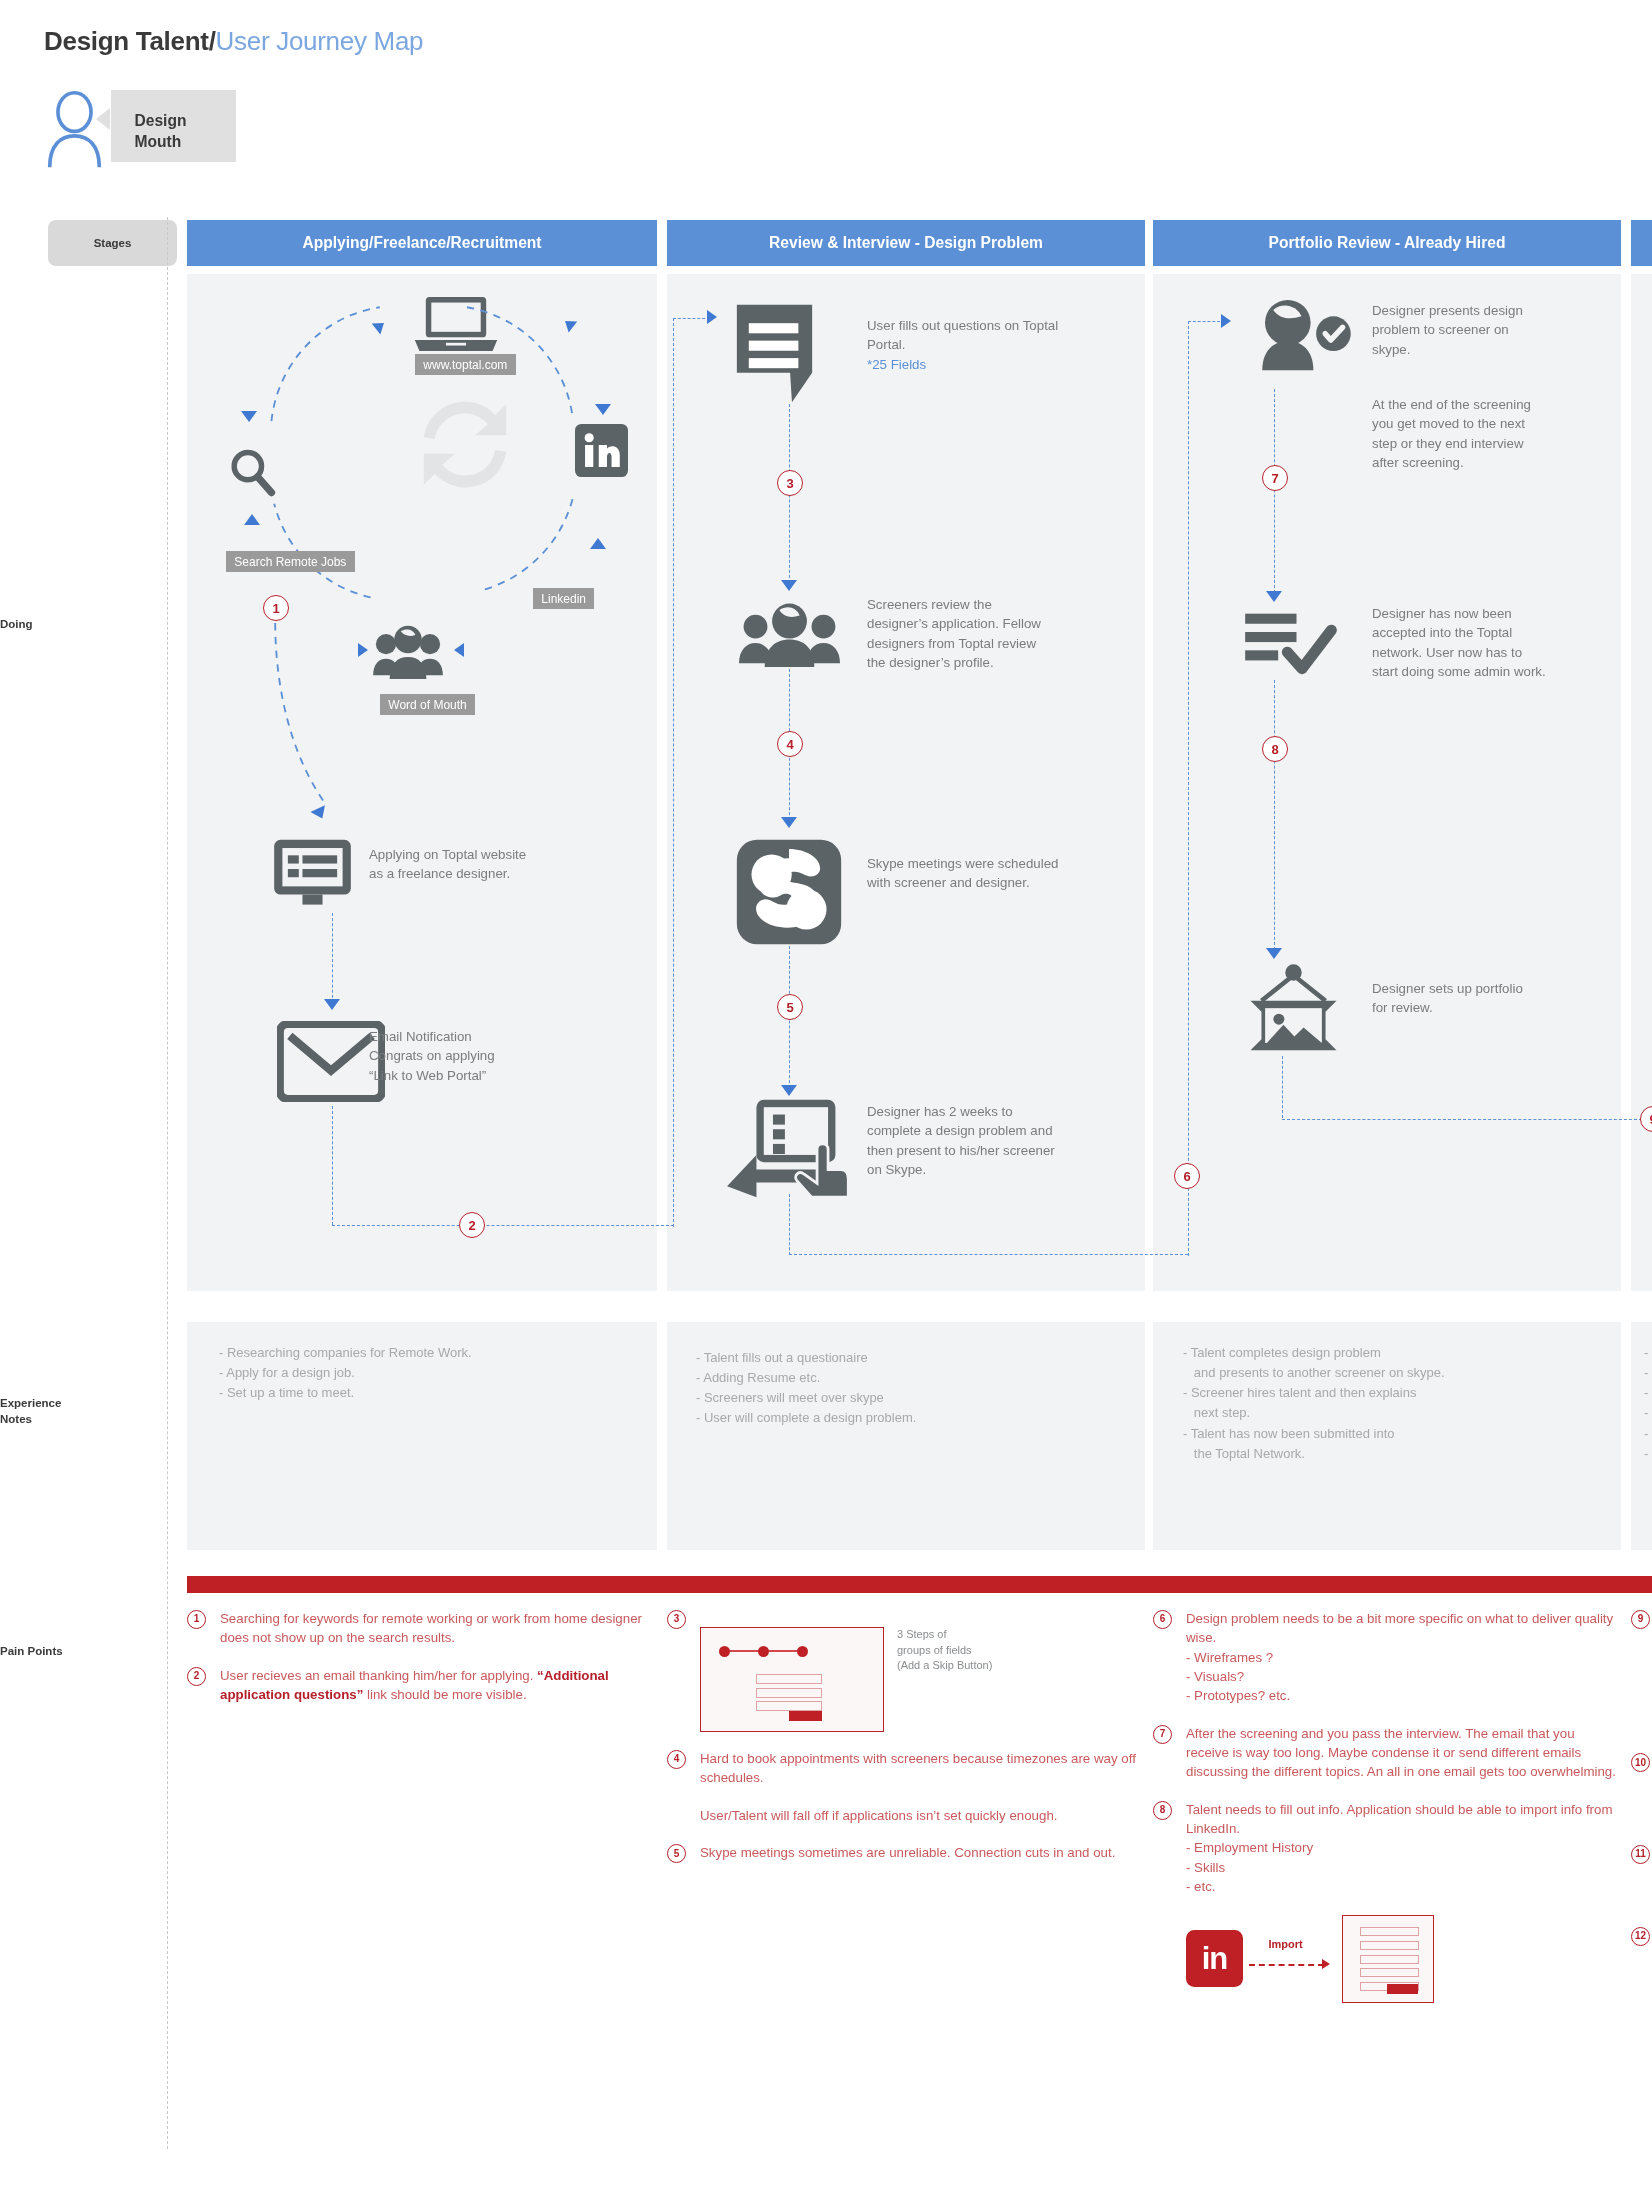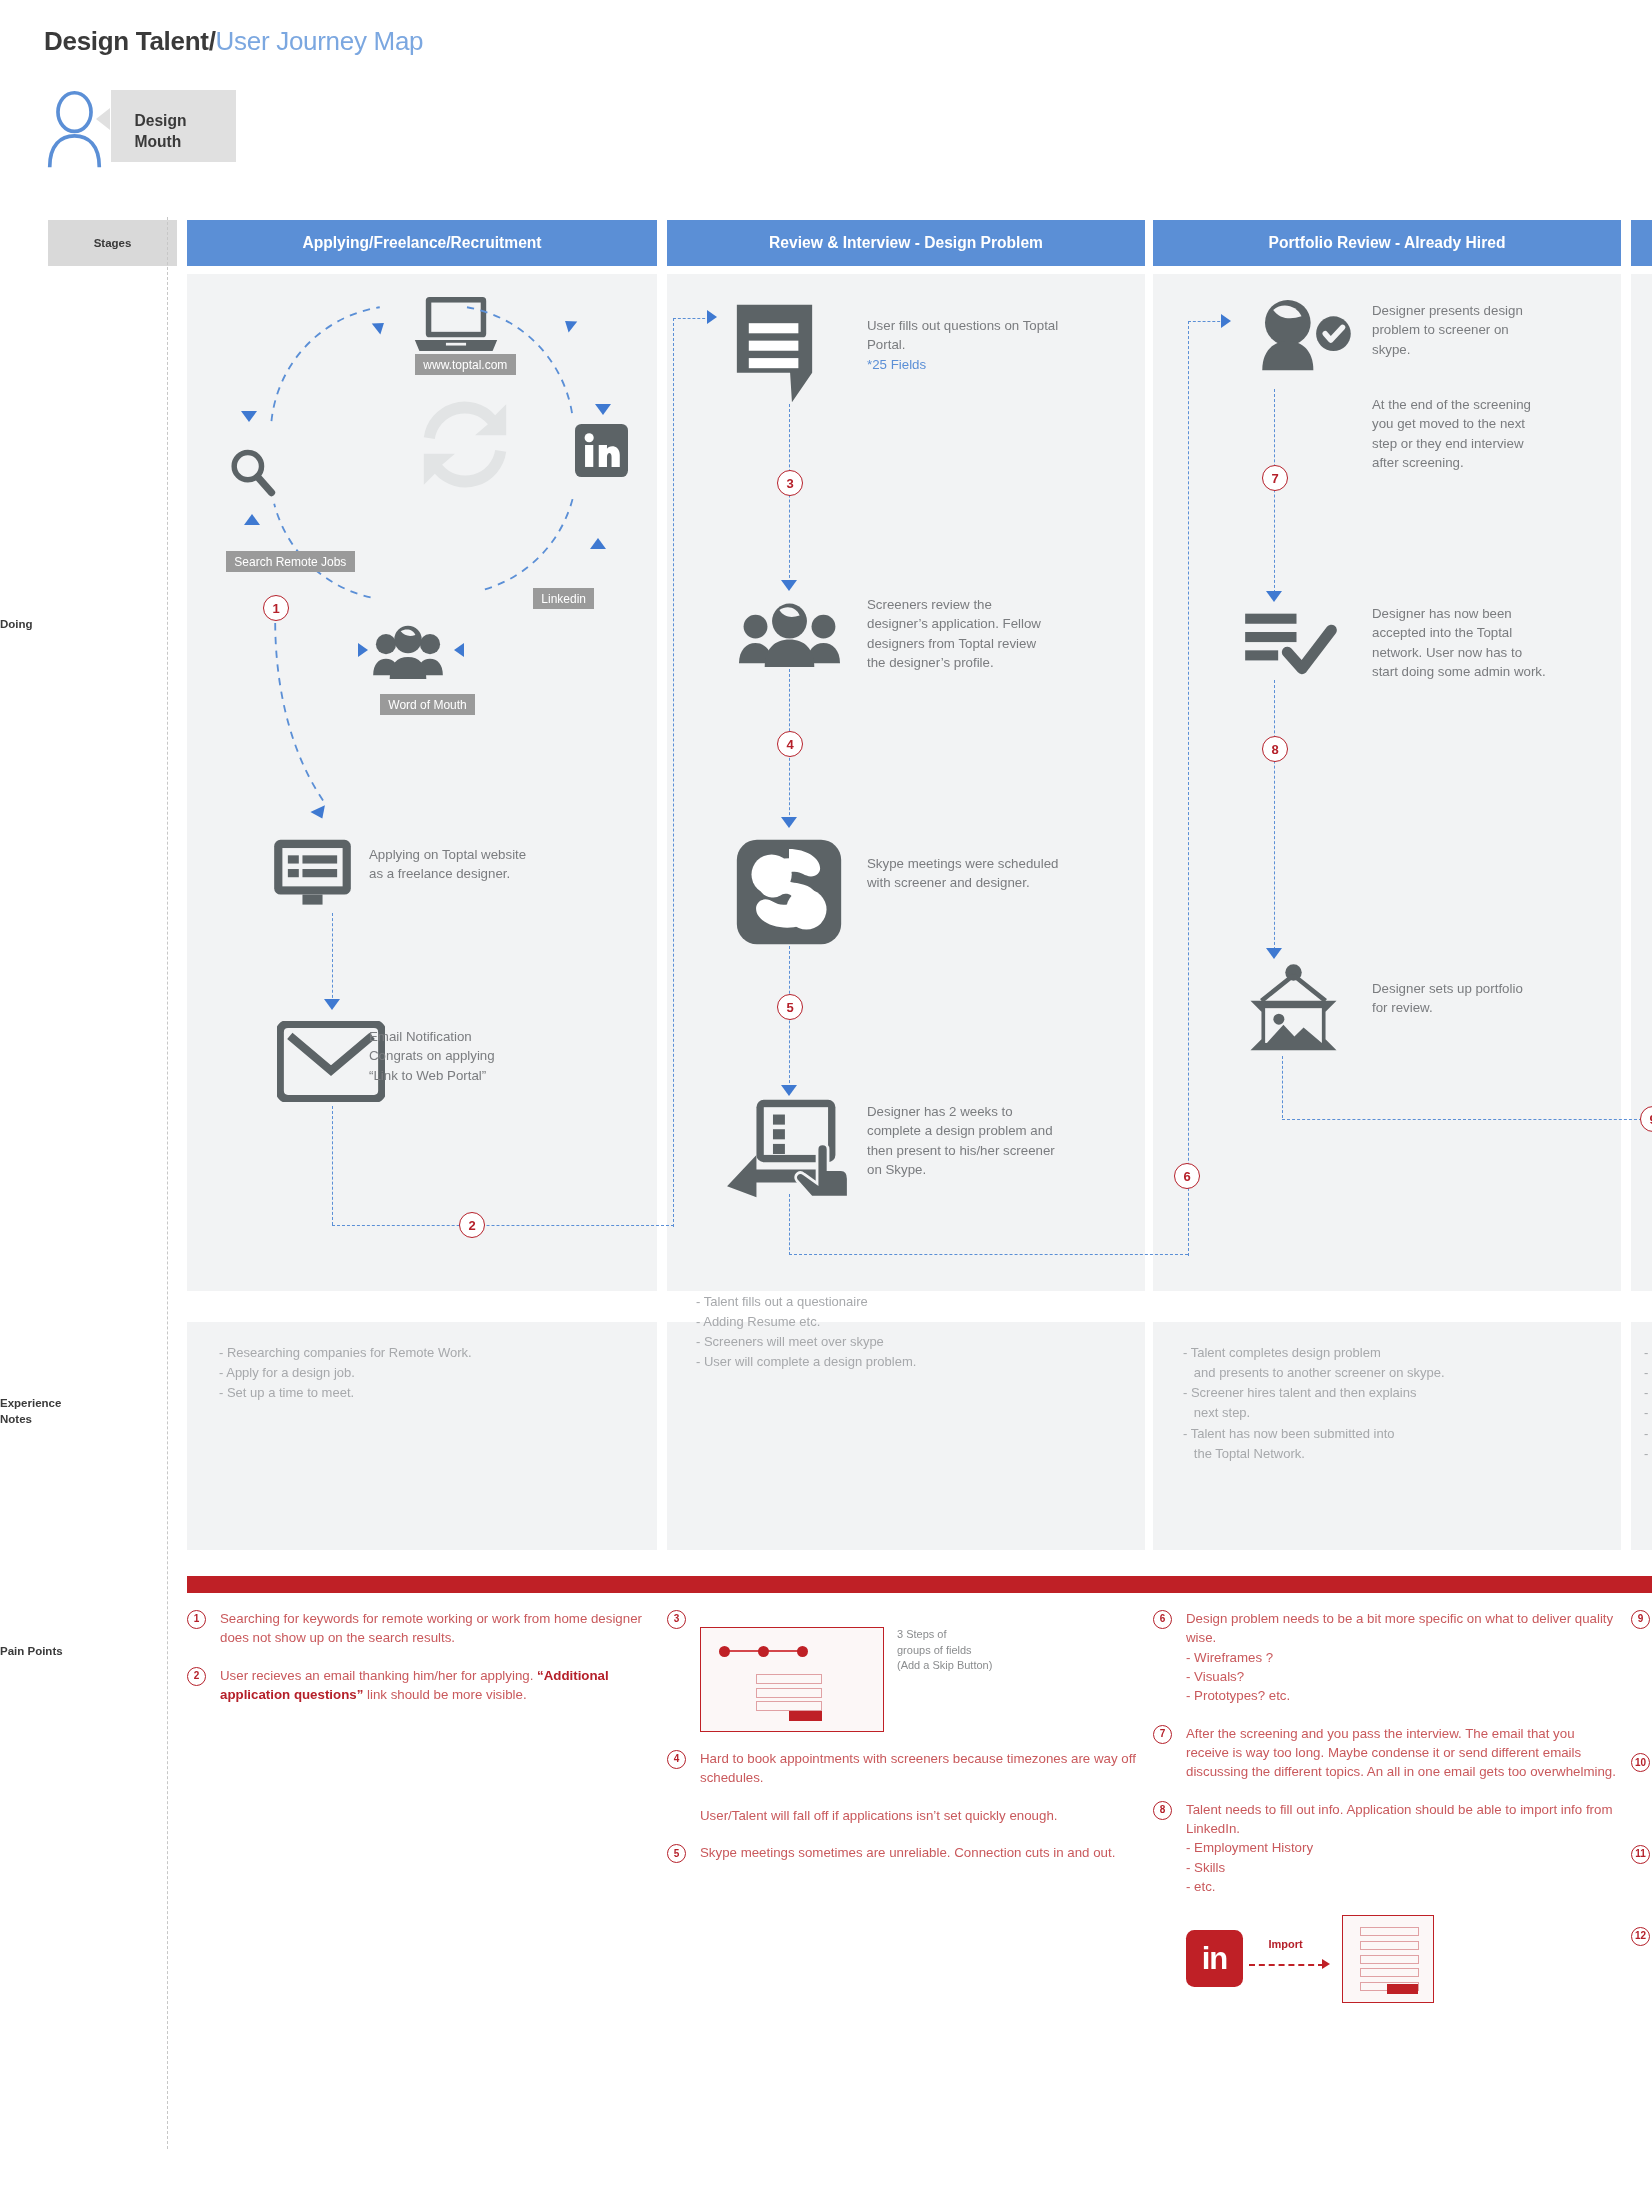--- a/index.html
+++ b/index.html
@@ -26,21 +26,21 @@
   }
   #persona-quote{width:320px;height:72px;margin-left:13px;font-size:12.4px;color:#6f7174;line-height:1.5;padding:16.5px 18.4px;}
 
   
   .row-label{
     position:absolute;left:0;width:174px;text-align:left;
     font-size:11.5px;font-weight:bold;color:#3a3a3a;line-height:1.35;
   }
   #stages-label-box{
     position:absolute;left:48px;top:220px;width:129px;height:46px;background:#d9d9d9;
-    display:flex;align-items:center;justify-content:center;font-size:11.5px;font-weight:bold;color:#3a3a3a;
+    display:flex;align-items:center;justify-content:center;font-size:11.5px;font-weight:bold;color:#3a3a3a;border-radius:8px;
   }
   #vdivider{position:absolute;left:167px;top:217px;width:0;height:1932px;border-left:1.8px dashed #c7c7c7;}
 
   .stage-head{
     position:absolute;top:220px;height:46px;background:#5b8fd6;color:#fff;
     display:flex;align-items:center;justify-content:center;
     font-size:15.6px;font-weight:bold;text-align:center;
   }
   .doing-panel{position:absolute;top:274px;background:#f2f3f4;}
   .notes-panel{position:absolute;top:1322px;background:#f2f3f4;}
@@ -364,21 +364,21 @@
 <div class="notes-panel col1"></div>
 <div class="notes-panel col2"></div>
 <div class="notes-panel col3"></div>
 <div class="notes-panel col4"></div>
 
 <div class="notes-list" style="left:219px;top:1343px;width:432px">
   <div>- Researching companies for Remote Work.</div>
   <div>- Apply for a design job.</div>
   <div>- Set up a time to meet.</div>
 </div>
-<div class="notes-list" style="left:696px;top:1292px;width:441px">
+<div class="notes-list" style="left:696px;top:1348px;width:441px">
   <div>- Talent fills out a questionaire</div>
   <div>- Adding Resume etc.</div>
   <div>- Screeners will meet over skype</div>
   <div>- User will complete a design problem.</div>
 </div>
 <div class="notes-list" style="left:1183px;top:1343px;width:432px">
   <div>- Talent completes design problem</div>
   <div>   and presents to another screener on skype.</div>
   <div>- Screener hires talent and then explains</div>
   <div>   next step.</div>

